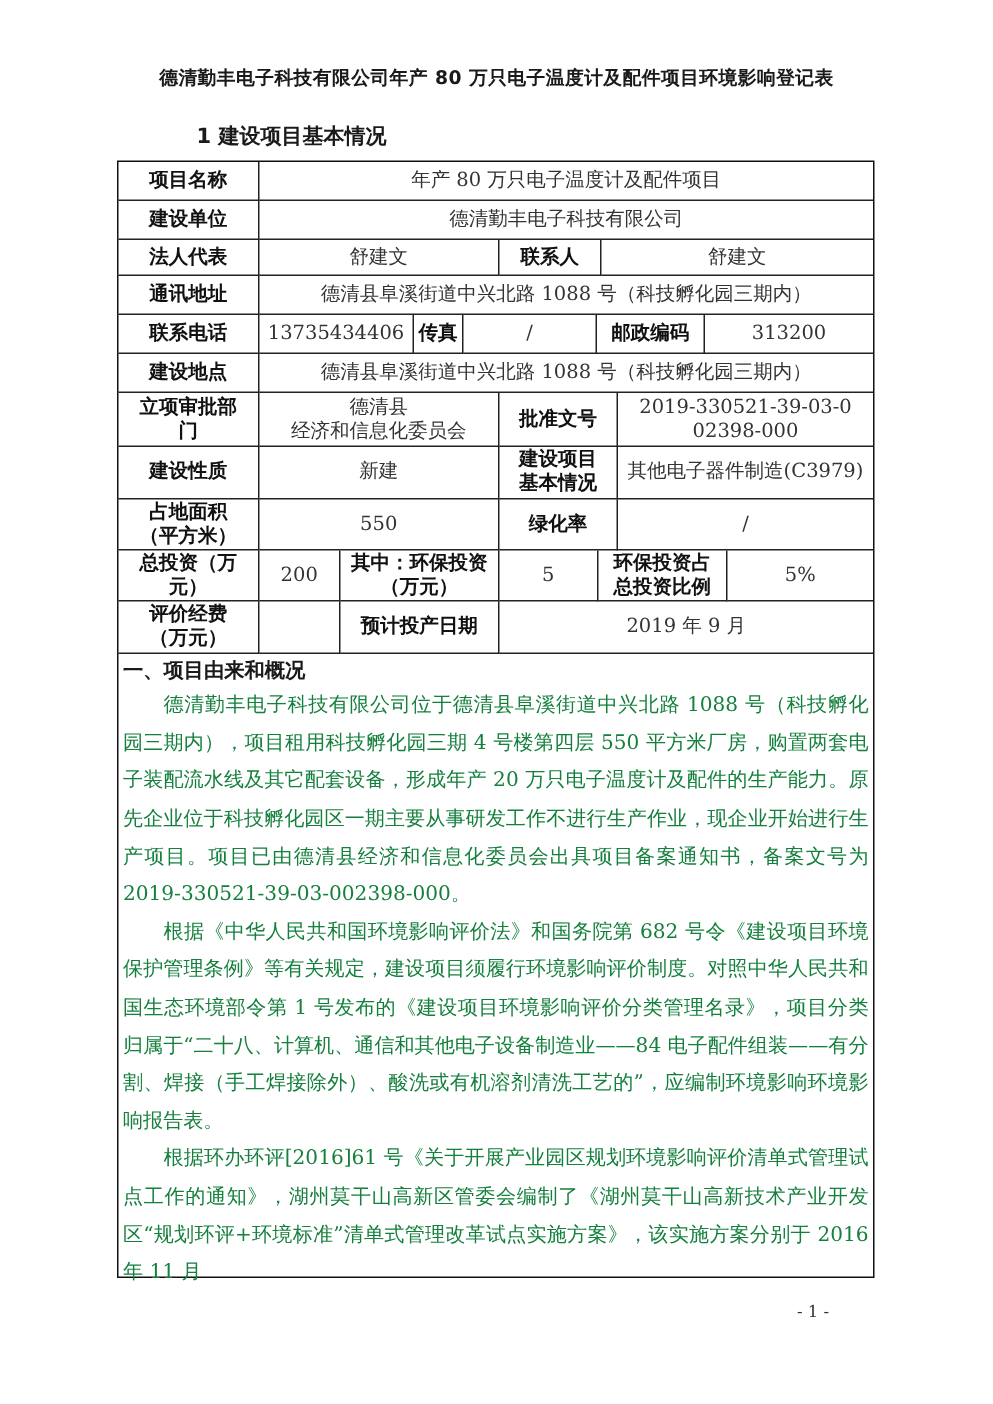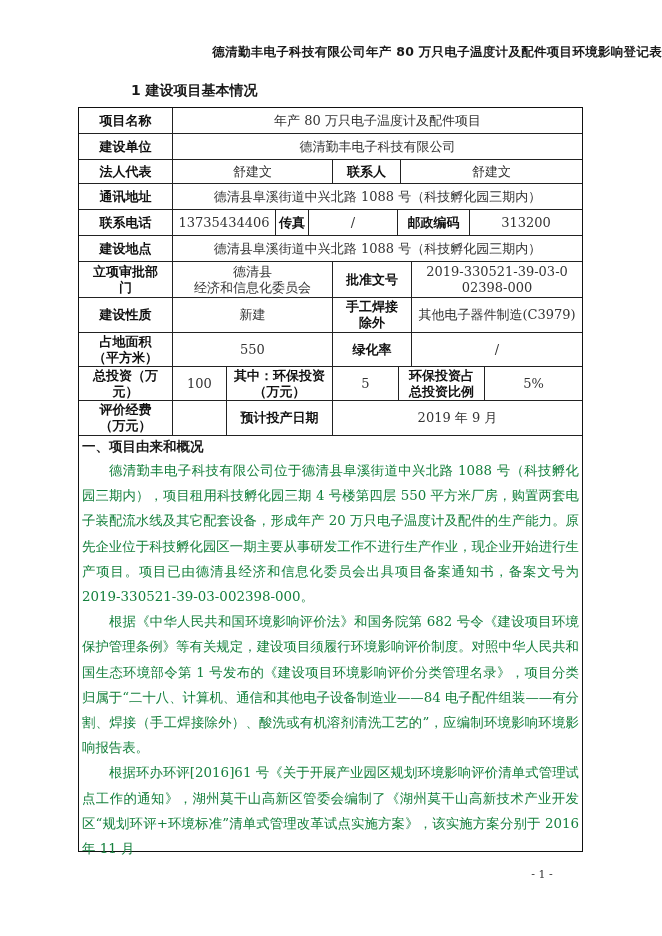--- a/index.html
+++ b/index.html
@@ -1,18 +1,18 @@
 <!DOCTYPE html>
 <html><head>
 <meta charset="utf-8">
 <style>
   html, body { margin:0; padding:0; background:#ffffff; }
   body { width:662px; height:936px; position:relative; overflow:hidden;
          font-family:"DejaVu Serif","Liberation Serif",serif; color:#1a1a1a; }
-  .doc-title { position:absolute; left:0; top:44px; width:662px; text-align:right;
+  .doc-title { position:absolute; left:0; top:44px; width:662px; text-align:center;
                font-family:"DejaVu Sans","Liberation Sans",sans-serif; font-weight:bold;
                font-size:12.5px; letter-spacing:0.3px; }
   .section-title { position:absolute; left:107px; top:82px; font-size:14px; font-weight:bold;
                    font-family:"DejaVu Sans","Liberation Sans",sans-serif;margin-left:24px; }
   .outer { position:absolute; left:78px; top:107px; width:505px; height:745px;
            border:1.3px solid #111; box-sizing:border-box; }
   .cell { position:absolute; box-sizing:border-box; display:flex; align-items:center;
           justify-content:center; text-align:center; font-size:13px; line-height:16px;
           border-right:1px solid #222; border-bottom:1px solid #222; color:#333; }
   .cell.lbl { font-family:"DejaVu Sans","Liberation Sans",sans-serif; font-weight:bold;
@@ -62,30 +62,30 @@
   <div class="cell lbl" style="left:0;top:154px;width:94px;height:36px;padding:0 10px;">立项审批部门</div>
   <div class="cell" style="left:94px;top:154px;width:160px;height:36px;flex-direction:column;">
     <span>德清县</span>
     <span>经济和信息化委员会</span>
   </div>
   <div class="cell lbl" style="left:254px;top:154px;width:79px;height:36px;">批准文号</div>
   <div class="cell last" style="left:333px;top:154px;width:170px;height:36px;padding:0 14px;word-break:break-all;">2019-330521-39-03-002398-000</div>
 
   <div class="cell lbl" style="left:0;top:190px;width:94px;height:35px;">建设性质</div>
   <div class="cell" style="left:94px;top:190px;width:160px;height:35px;">新建</div>
-  <div class="cell lbl" style="left:254px;top:190px;width:79px;height:35px;padding:0 10px;">手工焊接除外</div>
+  <div class="cell lbl" style="left:254px;top:190px;width:79px;height:35px;padding:0 10px;">建设项目基本情况</div>
   <div class="cell last" style="left:333px;top:190px;width:170px;height:35px;">其他电子器件制造(C3979)</div>
 
   <div class="cell lbl" style="left:0;top:225px;width:94px;height:34px;padding:0 8px;">占地面积（平方米）</div>
   <div class="cell" style="left:94px;top:225px;width:160px;height:34px;">550</div>
   <div class="cell lbl" style="left:254px;top:225px;width:79px;height:34px;">绿化率</div>
   <div class="cell last" style="left:333px;top:225px;width:170px;height:34px;">/</div>
 
   <div class="cell lbl" style="left:0;top:259px;width:94px;height:34px;padding:0 14px;">总投资（万元）</div>
-  <div class="cell" style="left:94px;top:259px;width:54px;height:34px;">100</div>
+  <div class="cell" style="left:94px;top:259px;width:54px;height:34px;">200</div>
   <div class="cell lbl" style="left:148px;top:259px;width:106px;height:34px;padding:0 2px;">其中：环保投资（万元）</div>
   <div class="cell" style="left:254px;top:259px;width:66px;height:34px;">5</div>
   <div class="cell lbl" style="left:320px;top:259px;width:86px;height:34px;padding:0 4px;">环保投资占总投资比例</div>
   <div class="cell last" style="left:406px;top:259px;width:97px;height:34px;">5%</div>
 
   <div class="cell lbl" style="left:0;top:293px;width:94px;height:35px;padding:0 14px;">评价经费（万元）</div>
   <div class="cell" style="left:94px;top:293px;width:54px;height:35px;"></div>
   <div class="cell lbl" style="left:148px;top:293px;width:106px;height:35px;">预计投产日期</div>
   <div class="cell last" style="left:254px;top:293px;width:249px;height:35px;">2019 年 9 月</div>
 </div>

